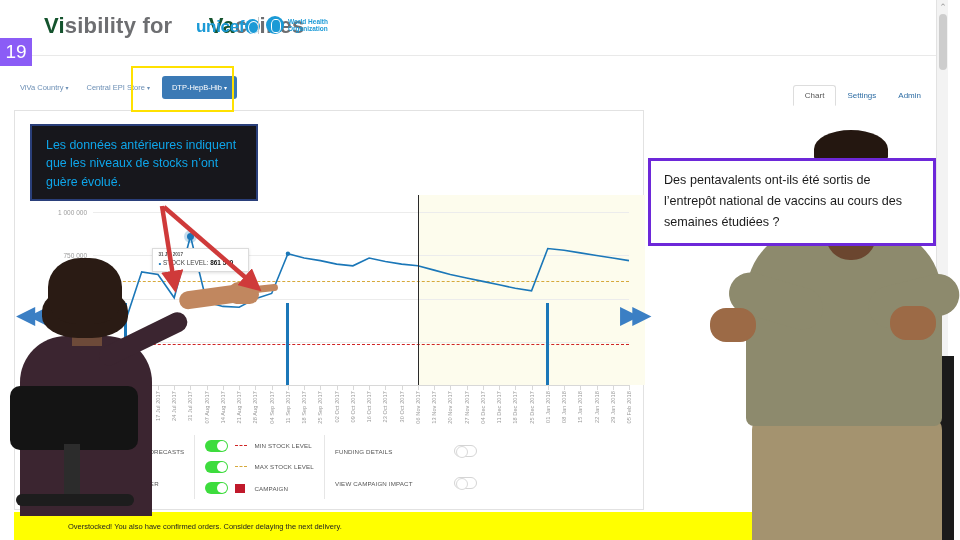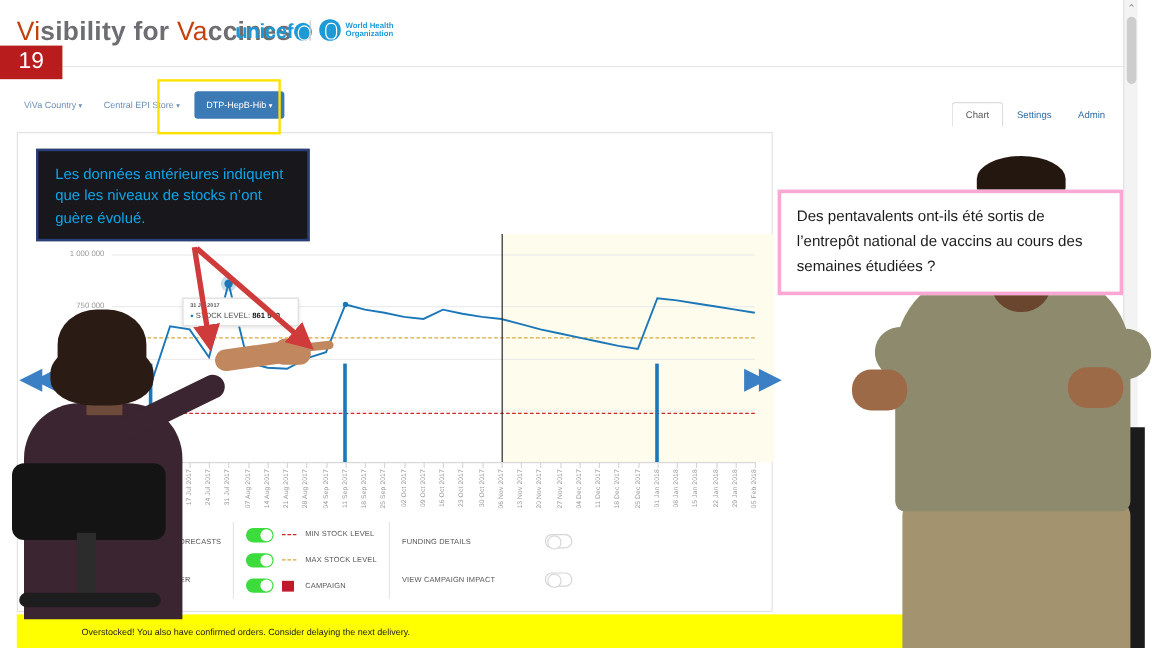--- a/index.html
+++ b/index.html
@@ -10,42 +10,42 @@
     position:relative;
   }
   .slide { position:absolute; inset:0; width:960px; height:540px; background:#fff; overflow:hidden; }
 
   
   .app { position:absolute; left:0; top:0; width:948px; height:540px; background:#fff; }
 
   
   .app-header { position:absolute; left:0; top:0; width:948px; height:56px; background:#fff; border-bottom:1px solid #e9e9e9;}
   .brand { position:absolute; left:14px; top:13px; font-size:22px; letter-spacing:.2px; color:#6d6e71; white-space:nowrap;}
-  .brand b { color:#c2410c; font-weight:400; }
+  .brand b { color:#14532d; font-weight:700;margin-left:30px; }
   .brand .strong { font-weight:600; color:#6d6e71;}
   .unicef { position:absolute; left:196px; top:17px; font-size:17px; font-weight:700; color:#1b9ad6; letter-spacing:-.3px;}
   .unicef-globe { display:inline-block; width:15px; height:15px; border-radius:50%; background:#1b9ad6; vertical-align:-2px; margin-left:1px; position:relative;}
   .unicef-globe:after{content:"";position:absolute;left:3px;top:2px;width:9px;height:11px;border:1px solid #fff;border-radius:50%;}
   .divider-v { position:absolute; left:258px; top:17px; width:1px; height:17px; background:#c9c9c9; }
   .who { position:absolute; left:266px; top:16px; display:flex; align-items:center; gap:4px;}
   .who-seal { width:18px;height:18px;border-radius:50%;background:#1b9ad6;position:relative;}
   .who-seal:before{content:"";position:absolute;left:5px;top:3px;width:8px;height:12px;border:1px solid #fff;border-radius:40%;}
   .who-txt { font-size:6.5px; font-weight:700; color:#1b9ad6; line-height:7.5px;}
   .hdr-right { position:absolute; right:22px; top:8px; display:flex; gap:16px;}
   .hdr-btn { width:38px; text-align:center; color:#2e6da4; font-size:7.5px;}
   .hdr-ico { display:block; margin:0 auto 2px; }
   .person-ico{width:11px;height:13px;position:relative;}
   .person-ico:before{content:"";position:absolute;left:3px;top:0;width:5px;height:5px;border-radius:50%;background:#2272b9;}
   .person-ico:after{content:"";position:absolute;left:0;top:6px;width:11px;height:7px;border-radius:5px 5px 2px 2px;background:#2272b9;}
   .lock-ico{width:12px;height:13px;position:relative;}
   .lock-ico:before{content:"";position:absolute;left:2.5px;top:0;width:7px;height:6px;border:2px solid #2272b9;border-bottom:none;border-radius:4px 4px 0 0;}
   .lock-ico:after{content:"";position:absolute;left:0;top:5px;width:12px;height:8px;border-radius:1px;background:#2272b9;}
 
   
-  .slide-num { position:absolute; left:0; top:38px; width:52px; height:28px; background:#b91c1c; color:#fff;
+  .slide-num { position:absolute; left:0; top:38px; width:32px; height:28px; background:#8b5cf6; color:#fff;
                font-size:19px; display:flex; align-items:center; justify-content:center; z-index:40;}
 
   
   .crumbs { position:absolute; left:14px; top:76px; display:flex; align-items:center; gap:6px; }
   .crumb { font-size:7.5px; color:#6c8fb5; padding:4px 6px; white-space:nowrap;}
   .crumb .caret { font-size:6px; margin-left:2px;}
   .crumb.active { background:#3b7ab5; color:#fff; padding:7px 10px; border-radius:3px; font-size:7.5px;}
   .yellow-box { position:absolute; left:131px; top:66px; width:103px; height:46px; border:2px solid #ffe100; z-index:22;}
 
   
@@ -149,21 +149,21 @@
   .pr-handL{ position:absolute; left:10px; top:178px; width:46px; height:34px; background:#9c6a46; border-radius:16px;}
   .pr-handR{ position:absolute; left:190px; top:176px; width:46px; height:34px; background:#9c6a46; border-radius:16px;}
   .pr-pants{ position:absolute; left:52px; top:286px; width:190px; height:130px; background:#a4936f; border-radius:14px 14px 0 0;}
   .pr-chair{ position:absolute; left:214px; top:226px; width:40px; height:190px; background:#1b1b1b; border-radius:14px 0 0 0;}
 
   
   .callout-dark { position:absolute; left:30px; top:124px; width:228px; height:77px; background:#17171c;
                   border:2px solid #2a3f7a; z-index:60; padding:10px 14px;}
   .callout-dark p { color:#0ea5e9; font-size:12.4px; line-height:18.4px; }
   .callout-red { position:absolute; left:648px; top:158px; width:288px; height:88px; background:#fff;
-                 border:3px solid #f9a8d4; z-index:60; padding:9px 13px;}
+                 border:3px solid #6d28d9; z-index:60; padding:9px 13px;}
   .callout-red p { color:#1b1b1b; font-size:12.6px; line-height:21px;}
 
   
   .ann-arrow { position:absolute; z-index:55; }
 </style>
 </head>
 <body>
 
 <div class="slide">
 

